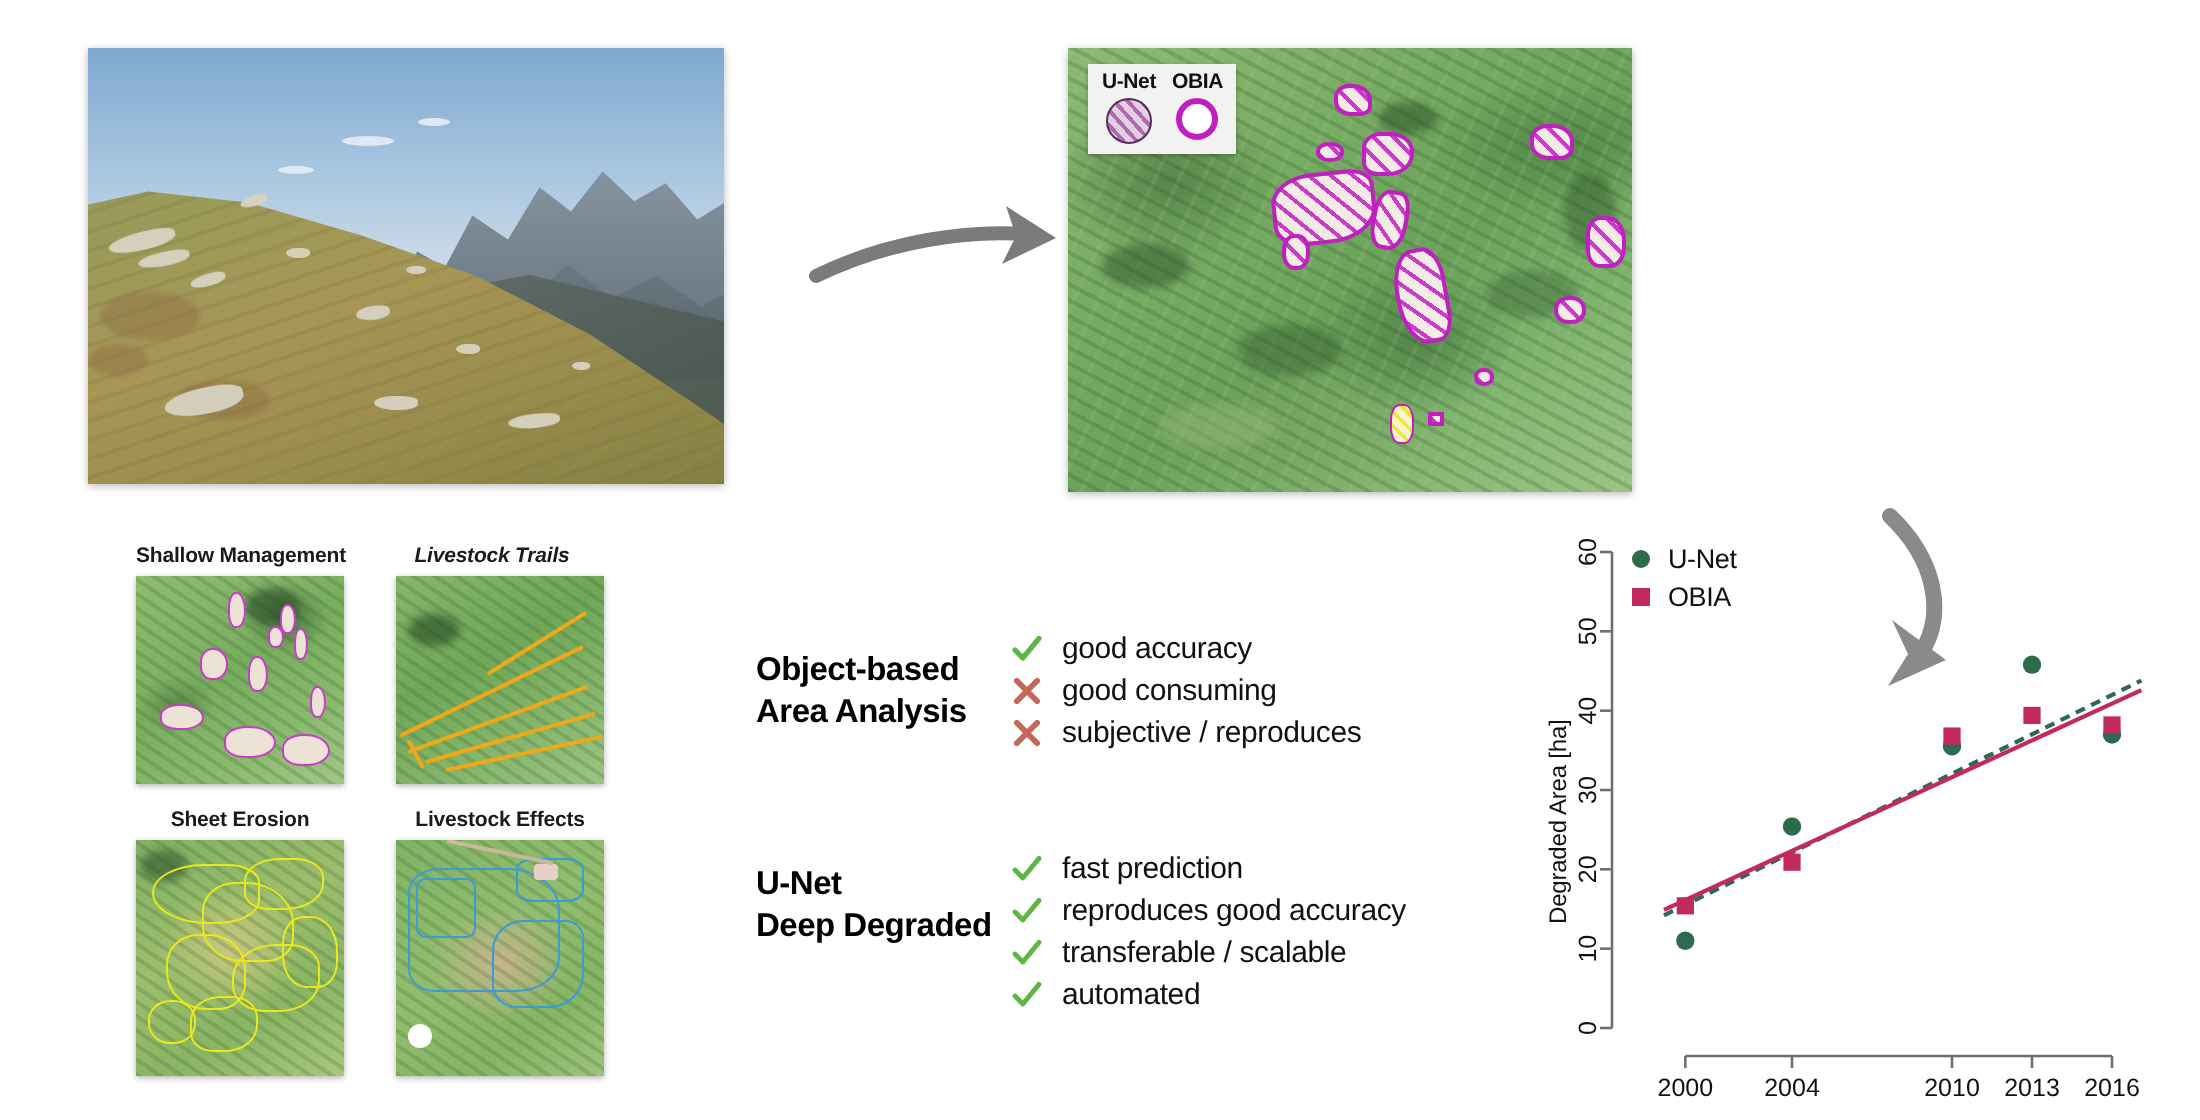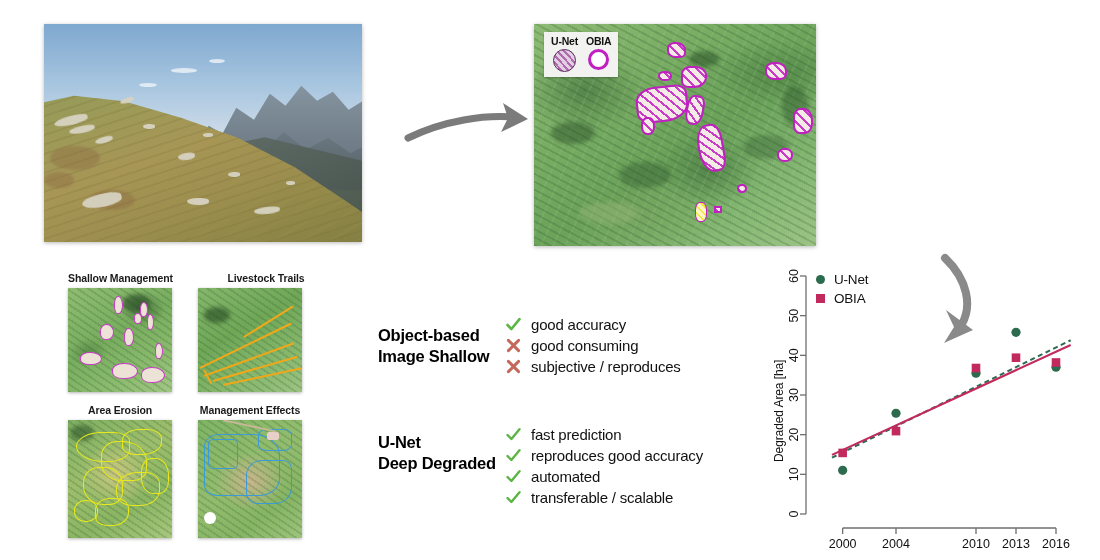--- a/index.html
+++ b/index.html
@@ -266,64 +266,64 @@
     <div class="scar" style="left:63%;top:24%;width:8px;height:11px;"></div>
     <div class="scar" style="left:76%;top:25%;width:7px;height:16px;"></div>
     <div class="scar" style="left:31%;top:35%;width:14px;height:16px;"></div>
     <div class="scar" style="left:54%;top:38%;width:10px;height:18px;"></div>
     <div class="scar" style="left:84%;top:53%;width:8px;height:16px;"></div>
     <div class="scar" style="left:12%;top:62%;width:22px;height:13px;"></div>
     <div class="scar" style="left:42%;top:72%;width:26px;height:16px;"></div>
     <div class="scar" style="left:70%;top:76%;width:24px;height:16px;"></div>
   </div>
 
-  <div class="thumb-cap" style="left:214px;top:272px;width:104px;">Livestock Trails</div>
+  <div class="thumb-cap" style="left:194px;top:272px;width:104px;font-style:italic;">Livestock Trails</div>
   <div class="thumb" style="left:198px;top:288px;">
     <div class="t-green" style="background:linear-gradient(150deg,#86b76c,#6fa757 40%,#85b66b 70%,#9cc482);"></div>
     <div class="t-tex"></div>
     <div class="mottle" style="left:6%;top:18%;width:26px;height:16px;background:rgba(28,62,28,.55);"></div>
     <div class="trail" style="left:2%;top:76%;width:102px;height:2.4px;transform:rotate(-26deg);"></div>
     <div class="trail" style="left:6%;top:84%;width:96px;height:2.4px;transform:rotate(-20deg);"></div>
     <div class="trail" style="left:14%;top:88%;width:88px;height:2.4px;transform:rotate(-16deg);"></div>
     <div class="trail" style="left:24%;top:92%;width:80px;height:2.4px;transform:rotate(-12deg);"></div>
     <div class="trail" style="left:44%;top:46%;width:58px;height:2.4px;transform:rotate(-32deg);"></div>
     <div class="trail" style="left:6%;top:78%;width:16px;height:2.4px;transform:rotate(62deg);"></div>
   </div>
 
-  <div class="thumb-cap" style="left:68px;top:404px;width:104px;">Area Erosion</div>
+  <div class="thumb-cap" style="left:68px;top:404px;width:104px;">Sheet Erosion</div>
   <div class="thumb" style="left:68px;top:420px;height:118px;">
     <div class="t-erosion-base"></div>
     <div class="t-tex"></div>
     <div class="mottle" style="left:2%;top:4%;width:24px;height:16px;background:rgba(30,66,30,.5);"></div>
     <div class="eline" style="left:8%;top:10%;width:54px;height:30px;border-radius:48% 30% 40% 52%;"></div>
     <div class="eline" style="left:32%;top:18%;width:46px;height:40px;border-radius:36% 52% 30% 44%;"></div>
     <div class="eline" style="left:52%;top:8%;width:40px;height:26px;border-radius:44% 36% 50% 32%;"></div>
     <div class="eline" style="left:14%;top:40%;width:40px;height:38px;border-radius:40% 46% 34% 50%;"></div>
     <div class="eline" style="left:46%;top:44%;width:44px;height:34px;border-radius:50% 34% 46% 38%;"></div>
     <div class="eline" style="left:70%;top:32%;width:28px;height:36px;border-radius:38% 48% 36% 44%;"></div>
     <div class="eline" style="left:26%;top:66%;width:34px;height:28px;border-radius:44% 38% 48% 34%;"></div>
     <div class="eline" style="left:6%;top:68%;width:24px;height:22px;border-radius:46%;"></div>
   </div>
 
-  <div class="thumb-cap" style="left:198px;top:404px;width:104px;">Management Effects</div>
+  <div class="thumb-cap" style="left:198px;top:404px;width:104px;">Livestock Effects</div>
   <div class="thumb" style="left:198px;top:420px;height:118px;">
     <div class="t-mgmt-base"></div>
     <div class="t-tex"></div>
     <div class="bline" style="left:6%;top:12%;width:76px;height:62px;border-radius:20% 34% 28% 18%;"></div>
     <div class="bline" style="left:10%;top:16%;width:30px;height:30px;border-radius:16%;"></div>
     <div class="bline" style="left:46%;top:34%;width:46px;height:44px;border-radius:34% 20% 38% 26%;"></div>
     <div class="bline" style="left:58%;top:8%;width:34px;height:22px;border-radius:26%;"></div>
     <div class="abs" style="left:66%;top:10%;width:12px;height:8px;background:#e8cfc8;border-radius:2px;"></div>
     <div class="abs" style="left:6%;top:78%;width:12px;height:12px;background:#ffffff;border-radius:50%;"></div>
     <div class="abs" style="left:24%;top:4%;width:54px;height:2px;background:#c7b896;transform:rotate(12deg);"></div>
   </div>
 
   <div class="block-title" style="left:378px;top:325px;">
     <div>Object-based</div>
-    <div>Image Shallow</div>
+    <div>Area Analysis</div>
   </div>
 
   <div class="bullets" style="left:505px;top:314px;">
     <div class="bullet">
       <span class="mark">
         <svg width="17" height="17" viewBox="0 0 17 17">
             <path d="M2.5,9 L6.4,13 L14.5,3.2" stroke="#5cb544" stroke-width="2.6" fill="none" stroke-linecap="round" stroke-linejoin="round"></path>
           </svg>
       </span>
       <span class="btext">good accuracy</span>
@@ -367,29 +367,29 @@
           </svg>
       </span>
       <span class="btext">reproduces good accuracy</span>
     </div>
     <div class="bullet">
       <span class="mark">
         <svg width="17" height="17" viewBox="0 0 17 17">
             <path d="M2.5,9 L6.4,13 L14.5,3.2" stroke="#5cb544" stroke-width="2.4" fill="none" stroke-linecap="round" stroke-linejoin="round"></path>
           </svg>
       </span>
+      <span class="btext">transferable / scalable</span>
+    </div>
+    <div class="bullet">
+      <span class="mark">
+        <svg width="17" height="17" viewBox="0 0 17 17">
+            <path d="M2.5,9 L6.4,13 L14.5,3.2" stroke="#5cb544" stroke-width="2.4" fill="none" stroke-linecap="round" stroke-linejoin="round"></path>
+          </svg>
+      </span>
       <span class="btext">automated</span>
-    </div>
-    <div class="bullet">
-      <span class="mark">
-        <svg width="17" height="17" viewBox="0 0 17 17">
-            <path d="M2.5,9 L6.4,13 L14.5,3.2" stroke="#5cb544" stroke-width="2.4" fill="none" stroke-linecap="round" stroke-linejoin="round"></path>
-          </svg>
-      </span>
-      <span class="btext">transferable / scalable</span>
     </div>
   </div>
 
   <div id="chart">
     <div class="ylabel" id="ylabel-el" style="left:4px;top:200px;">Degraded Area [ha]</div>
     <svg id="chart-svg" width="320" height="292">
         <line x1="38" y1="252" x2="38" y2="14" stroke="#6f6f6f" stroke-width="1.3"></line>
         <line x1="38" y1="252" x2="32" y2="252" stroke="#6f6f6f" stroke-width="1.3"></line>
         <text x="26" y="252" font-size="12.5" fill="#111" text-anchor="middle" dominant-baseline="central" font-family="&quot;Liberation Sans&quot;, sans-serif" transform="rotate(-90 26 252)">0</text>
         <line x1="38" y1="212.33333333333334" x2="32" y2="212.33333333333334" stroke="#6f6f6f" stroke-width="1.3"></line>

